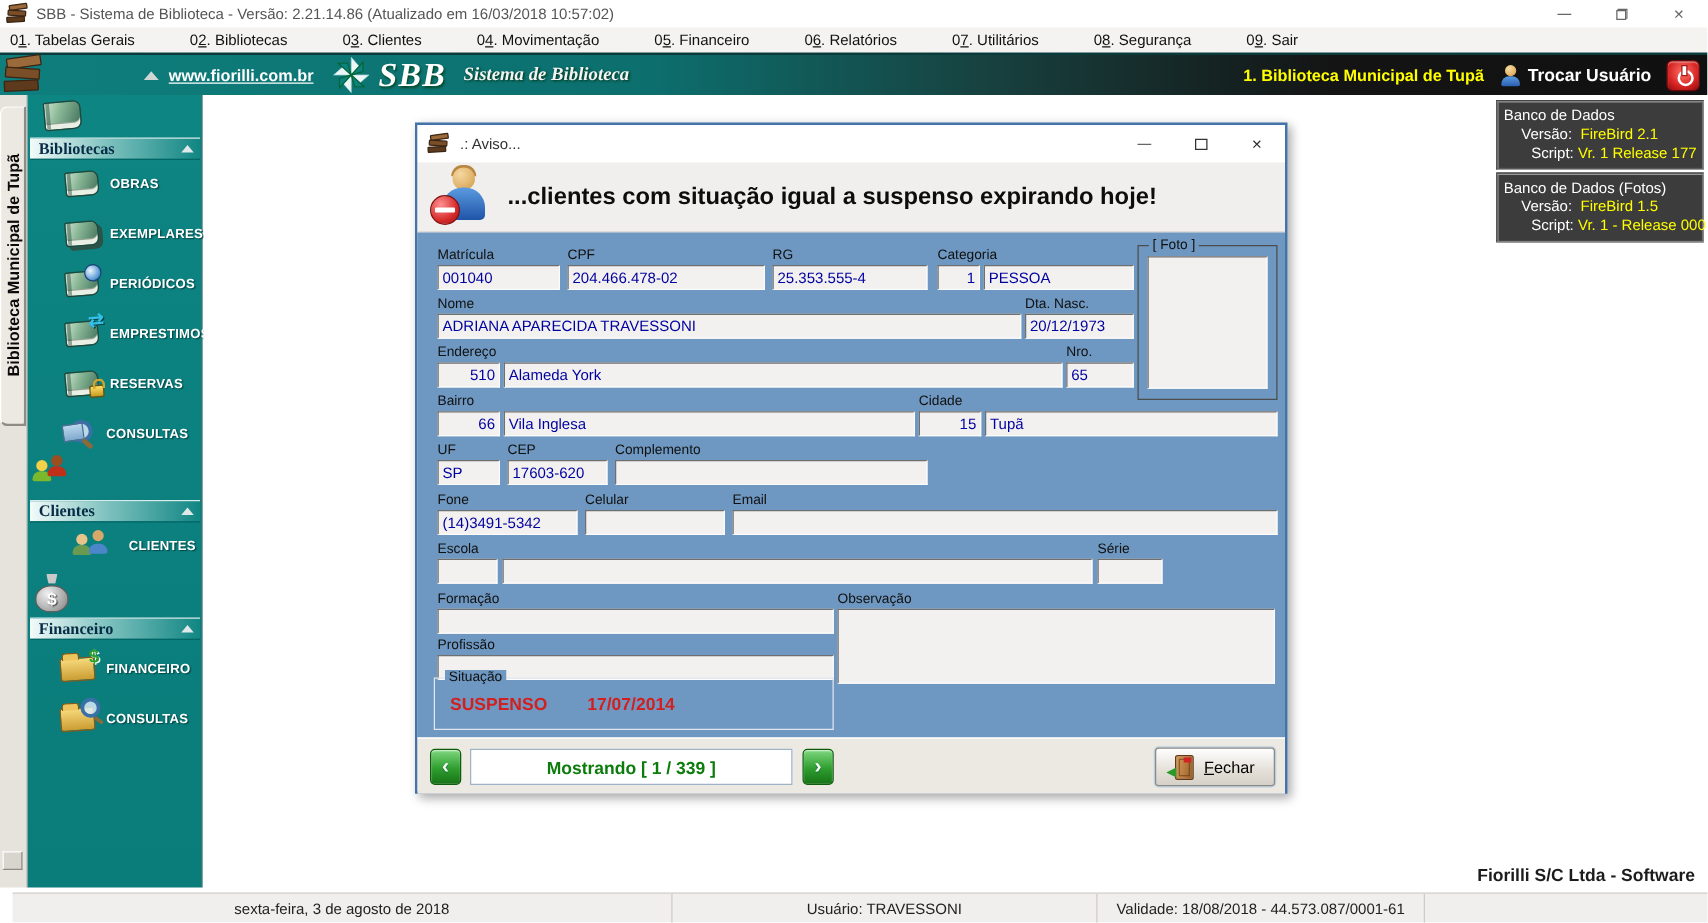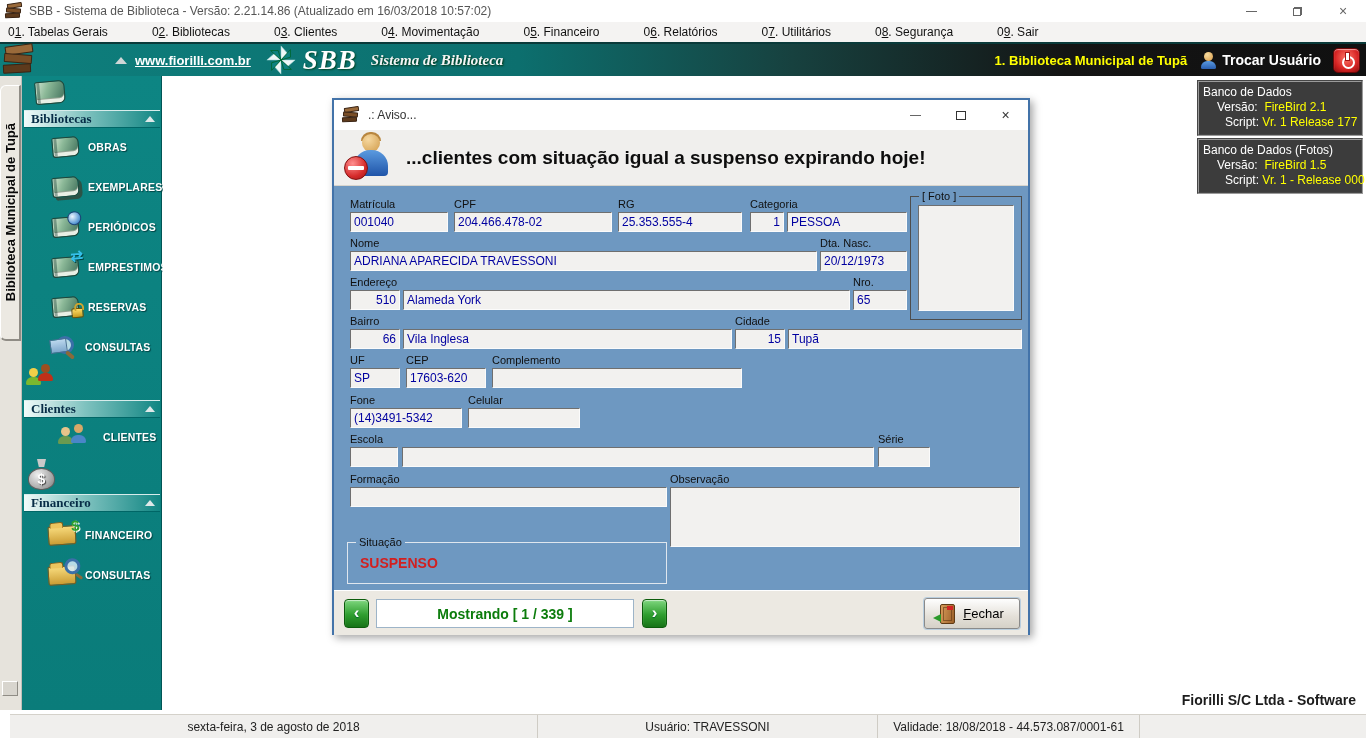--- a/index.html
+++ b/index.html
@@ -177,21 +177,21 @@
   .fotobox .cap { position:absolute; top:-7px; left:8px; background:#6e98c1; padding:0 3px;
                   font-size:11px; color:#101010; }
   .fotobox .ph { position:absolute; left:7px; top:8px; right:7px; bottom:8px; background:#f2f1ef;
                  border:1px solid; border-color:#6f6f6f #fbfbfb #fbfbfb #6f6f6f; }
   .obsbox { display:block; width:350px; height:60px; background:#f2f1ef; border:1px solid;
             border-color:#6f6f6f #fbfbfb #fbfbfb #6f6f6f; }
   .sitgroup { position:absolute; left:13px; top:356px; width:320px; height:42px;
               border:1px solid #dfe6ee; }
   .sitgroup .cap { position:absolute; top:-7px; left:8px; background:#6e98c1; padding:0 3px;
                    font-size:11px; color:#101010; }
-  .sitgroup .row { display:flex; gap:32px; padding:12px 0 0 12px;flex-direction:column; }
+  .sitgroup .row { display:flex; gap:32px; padding:12px 0 0 12px; }
   .sitgroup .red { color:#d21f1f; font-weight:bold; font-size:14px; }
 
   .dnav { position:relative; height:45px; background:#ece9e2; border-top:1px solid #fff;
           display:flex; align-items:center; }
   .navbtn { position:absolute; width:25px; height:29px; border-radius:4px; border:1px solid #0c5c0c;
             background:linear-gradient(#7fd77f,#2f9e2f 55%,#177417);
             color:#fff; font-weight:bold; font-size:17px; line-height:26px; text-align:center;
             text-shadow:0 1px 1px #063; box-shadow:inset 0 1px 1px rgba(255,255,255,.6); }
   .showbox { position:absolute; left:42px; top:8px; width:258px; height:29px; background:#fff;
              border:1px solid #9db4c8; display:flex; align-items:center; justify-content:center;
@@ -502,40 +502,48 @@
       </div>
 
       <div class="fg" style="left:16px;top:208px;width:112px">
         <div class="flabel">Fone</div>
         <input class="fin" value="(14)3491-5342" style="">
       </div>
       <div class="fg" style="left:134px;top:208px;width:112px">
         <div class="flabel">Celular</div>
         <input class="fin" value="" style="">
       </div>
+      <div class="fg" style="left:252px;top:208px;width:436px">
+        <div class="flabel">Email</div>
+        <input class="fin" value="" style="">
+      </div>
 
       <div class="fg" style="left:16px;top:247px;width:48px">
         <div class="flabel">Escola</div>
         <input class="fin" value="" style="">
       </div>
       <div class="fg" style="left:68px;top:261px;width:472px">
         <input class="fin" value="" style="">
       </div>
       <div class="fg" style="left:544px;top:247px;width:52px">
         <div class="flabel">Série</div>
         <input class="fin" value="" style="">
       </div>
 
       <div class="fg" style="left:16px;top:287px;width:317px">
         <div class="flabel">Formação</div>
         <input class="fin" value="" style="">
       </div>
       <div class="fg" style="left:336px;top:287px;width:350px">
         <div class="flabel">Observação</div>
         <div class="obsbox"></div>
+      </div>
+      <div class="fg" style="left:16px;top:324px;width:317px">
+        <div class="flabel">Profissão</div>
+        <input class="fin" value="" style="">
       </div>
 
       <div class="sitgroup">
         <span class="cap">Situação</span>
         <div class="row">
           <span class="red">SUSPENSO</span>
           <span class="red">17/07/2014</span>
         </div>
       </div>
     </div>

